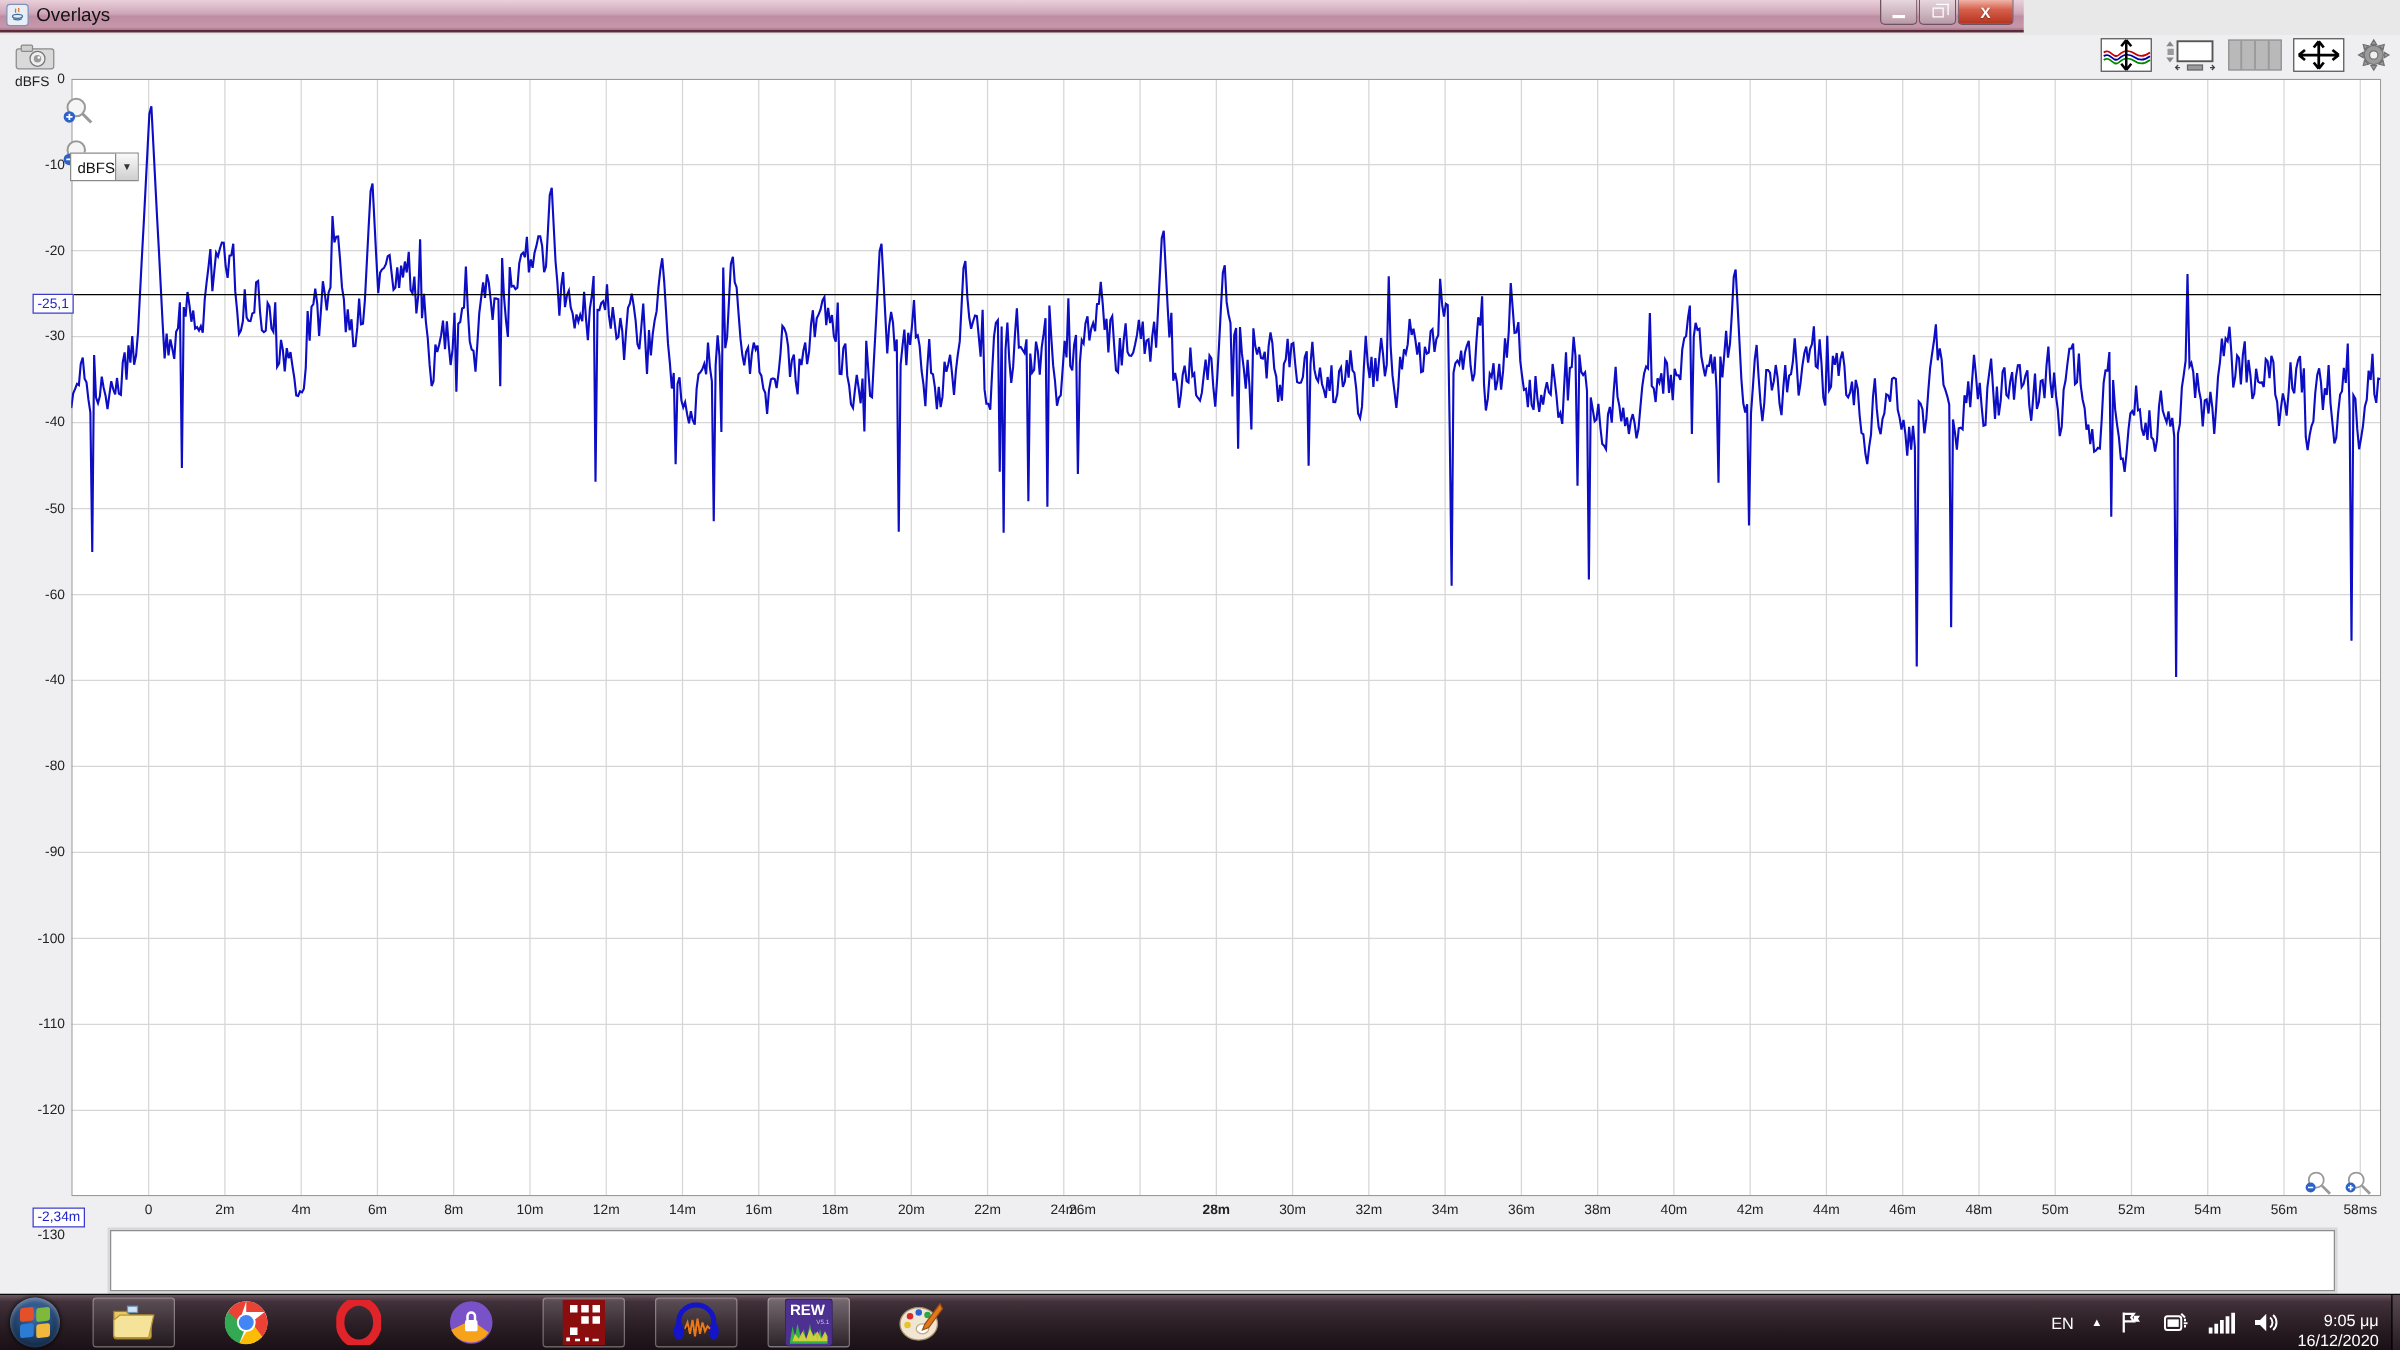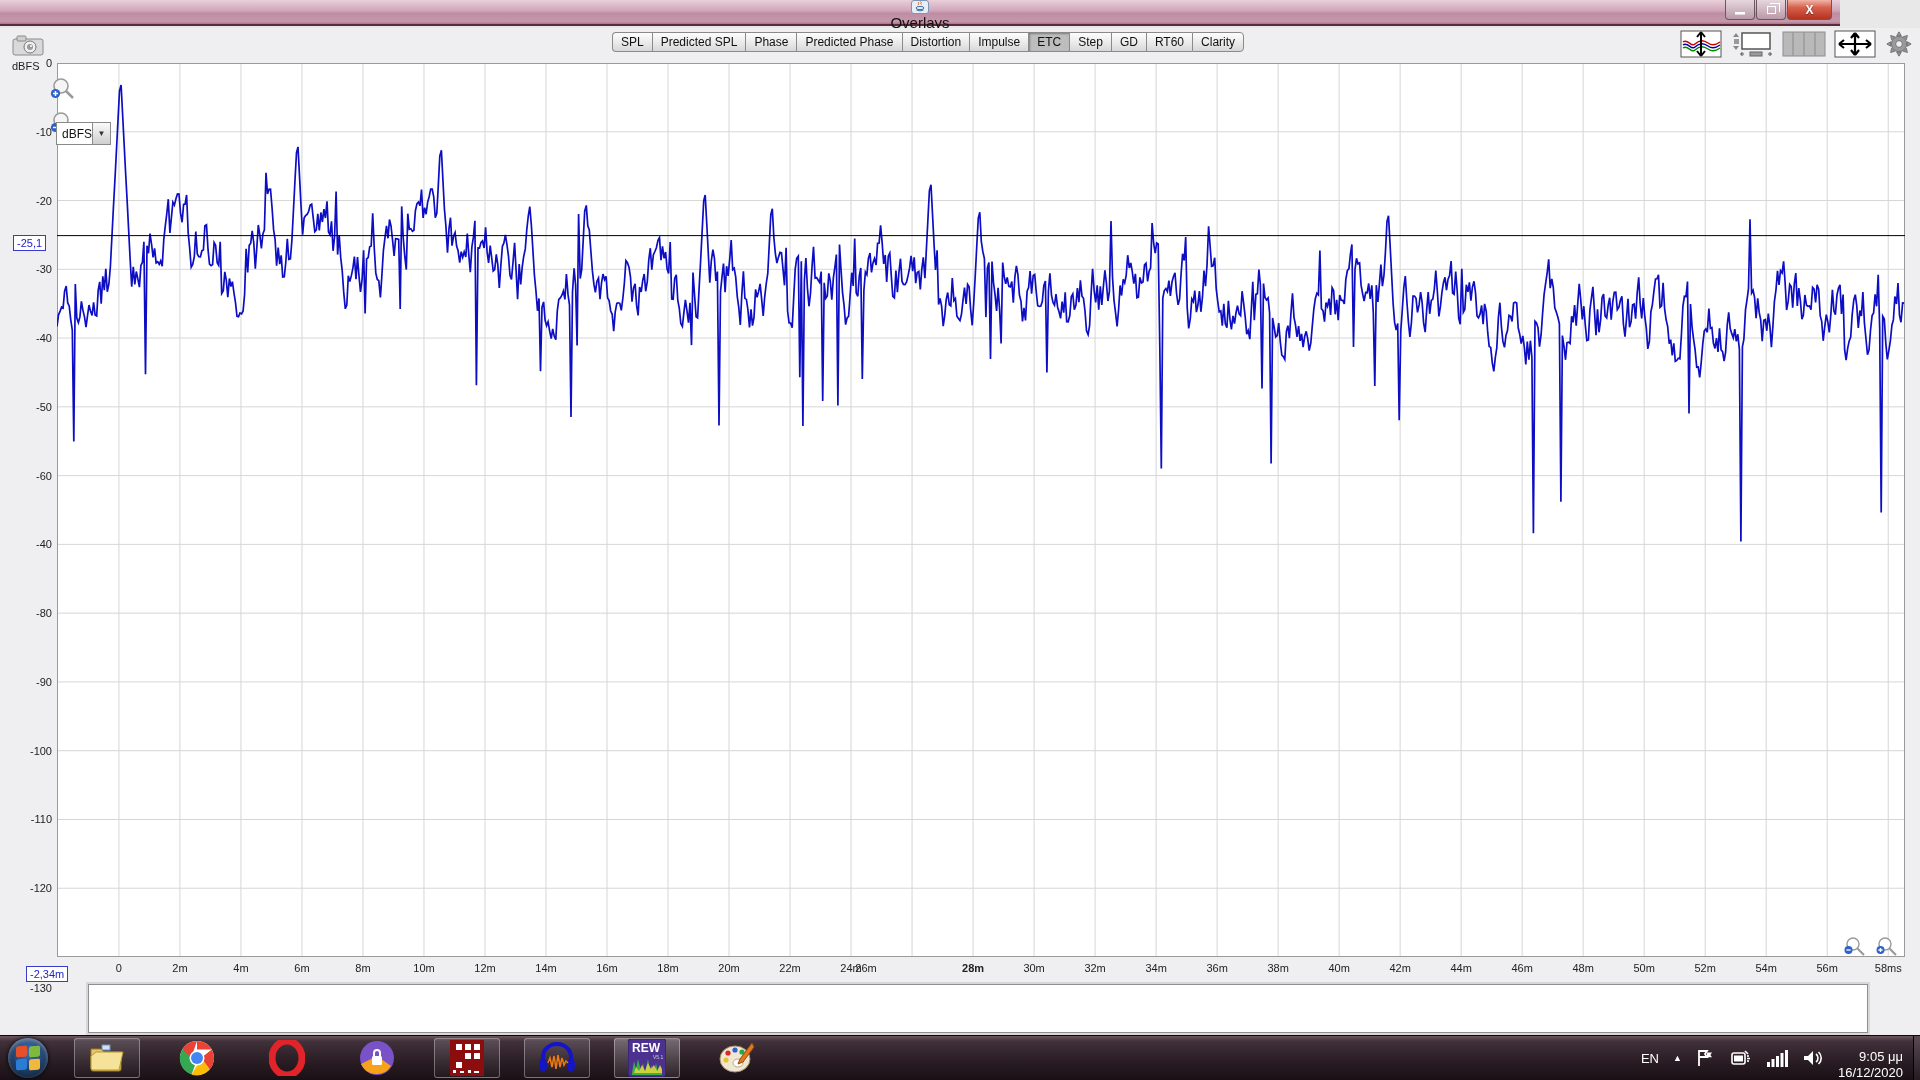--- a/index.html
+++ b/index.html
@@ -1,22 +1,22 @@
 <!DOCTYPE html>
 <html><head>
 <meta charset="utf-8">
 <style>
   * { margin:0; padding:0; box-sizing:border-box; }
   html,body { width:1920px; height:1080px; overflow:hidden; }
   body { font-family:"Liberation Sans", sans-serif; background:#e8e8e8; position:relative; }
 
   
-  .titlebar{position:absolute;left:0;top:0;width:1840px;height:26px;
+  .titlebar{position:absolute;left:0;top:0;width:1619px;height:26px;
     background:linear-gradient(#e9d0da,#cfa6b8 45%,#bf8da3 55%,#c697ab 90%,#a4768b);
-    border-bottom:2px solid #5c2b38;display:flex;align-items:center;flex-direction:column;}
+    border-bottom:2px solid #5c2b38;display:flex;align-items:center;}
   .titlebar .appicon{width:18px;height:18px;margin:0 6px 0 5px;background:#e9eef6;border:1px solid #7d93b8;border-radius:3px;
     display:flex;align-items:center;justify-content:center;}
   .titlebar .title{font-size:15px;color:#111;}
   .winbtns{position:absolute;right:8px;top:0;display:flex;height:20px;}
   .winbtn{width:30px;height:20px;border:1px solid #6d5560;border-top:none;
     background:linear-gradient(#e6d6dd,#b99aa7);display:flex;align-items:center;justify-content:center;
     color:#fff;font-weight:bold;font-size:12px;border-radius:0 0 4px 4px;margin-left:1px;text-shadow:0 1px 1px #00000066;}
   .winbtn.close{width:45px;background:linear-gradient(#f0b4a8,#d6604c 40%,#b5331f);}
   .restore-glyph{width:9px;height:8px;border:1.5px solid #fff;position:relative;background:transparent;}
   .restore-glyph:before{content:"";position:absolute;left:2px;top:-4px;width:9px;height:8px;border:1.5px solid #fff;border-bottom:none;border-left:none;}
@@ -100,33 +100,20 @@
   <div class="camera-btn">
     <svg width="34" height="25" viewBox="0 0 34 25">
       <rect x="2" y="6" width="30" height="16" rx="2" fill="#d9d9d9" stroke="#8a8a8a"></rect>
       <rect x="6" y="3" width="9" height="5" rx="1" fill="#cfcfcf" stroke="#8a8a8a"></rect>
       <circle cx="19" cy="14" r="6" fill="#efefef" stroke="#777"></circle>
       <circle cx="19" cy="14" r="3" fill="#9a9a9a"></circle>
       <circle cx="20" cy="13" r="1" fill="#fff"></circle>
     </svg>
   </div>
 
-  <div class="tabbar" id="tabbar">
-      <div class="tab">SPL</div>
-      <div class="tab">Predicted SPL</div>
-      <div class="tab">Phase</div>
-      <div class="tab">Predicted Phase</div>
-      <div class="tab">Distortion</div>
-      <div class="tab">Impulse</div>
-      <div class="tab selected">ETC</div>
-      <div class="tab">Step</div>
-      <div class="tab">GD</div>
-      <div class="tab">RT60</div>
-      <div class="tab">Clarity</div>
-    </div>
 
   <div class="right-tools">
     <div class="tool-btn">
       <svg width="42" height="28" viewBox="0 0 42 28">
         <rect x="1" y="1" width="40" height="26" fill="#fff" stroke="#555"></rect>
         <path d="M3 12 C8 8 11 18 15 14 S24 10 28 13 S36 15 40 12" stroke="#c00" fill="none" stroke-width="1.4"></path>
         <path d="M3 15 C8 11 11 21 15 17 S24 13 28 16 S36 18 40 15" stroke="#00a" fill="none" stroke-width="1.4"></path>
         <path d="M3 18 C8 14 11 24 15 20 S24 16 28 19 S36 21 40 18" stroke="#080" fill="none" stroke-width="1.4"></path>
         <path d="M21 2 L21 26 M21 2 L17 7 M21 2 L25 7 M21 26 L17 21 M21 26 L25 21" stroke="#000" stroke-width="2" fill="none"></path>
       </svg>
@@ -261,21 +248,21 @@
       <div class="xtick" style="left: 1436.15px;">44m</div>
       <div class="xtick" style="left: 1497.16px;">46m</div>
       <div class="xtick" style="left: 1558.17px;">48m</div>
       <div class="xtick" style="left: 1619.18px;">50m</div>
       <div class="xtick" style="left: 1680.19px;">52m</div>
       <div class="xtick" style="left: 1741.2px;">54m</div>
       <div class="xtick" style="left: 1802.21px;">56m</div>
       <div class="xtick" style="left: 1863.22px;">58ms</div>
     </div>
 
-  <div class="cursor-box" id="cursor-level-box" style="left: 13px; top: 206.611px;">-25,1</div>
+  <div class="cursor-box" id="cursor-level-box" style="left: 26px; top: 206.611px;">-25,1</div>
   <div class="cursor-box" style="left:26px;top:938px;">-2,34m</div>
 
   <div class="zoombtn" style="left:48px;top:48px;">
     <svg width="28" height="28" viewBox="0 0 28 28">
       <circle cx="13" cy="10" r="7" fill="#f5f5f5" stroke="#9a9a9a" stroke-width="1.6"></circle>
       <line x1="18" y1="15" x2="25" y2="22" stroke="#9a9a9a" stroke-width="2.5"></line>
       <circle cx="7.5" cy="17.5" r="4.6" fill="#2d62c8"></circle>
       <path d="M5 17.5 h5 M7.5 15 v5" stroke="#fff" stroke-width="1.4"></path>
     </svg>
   </div>

